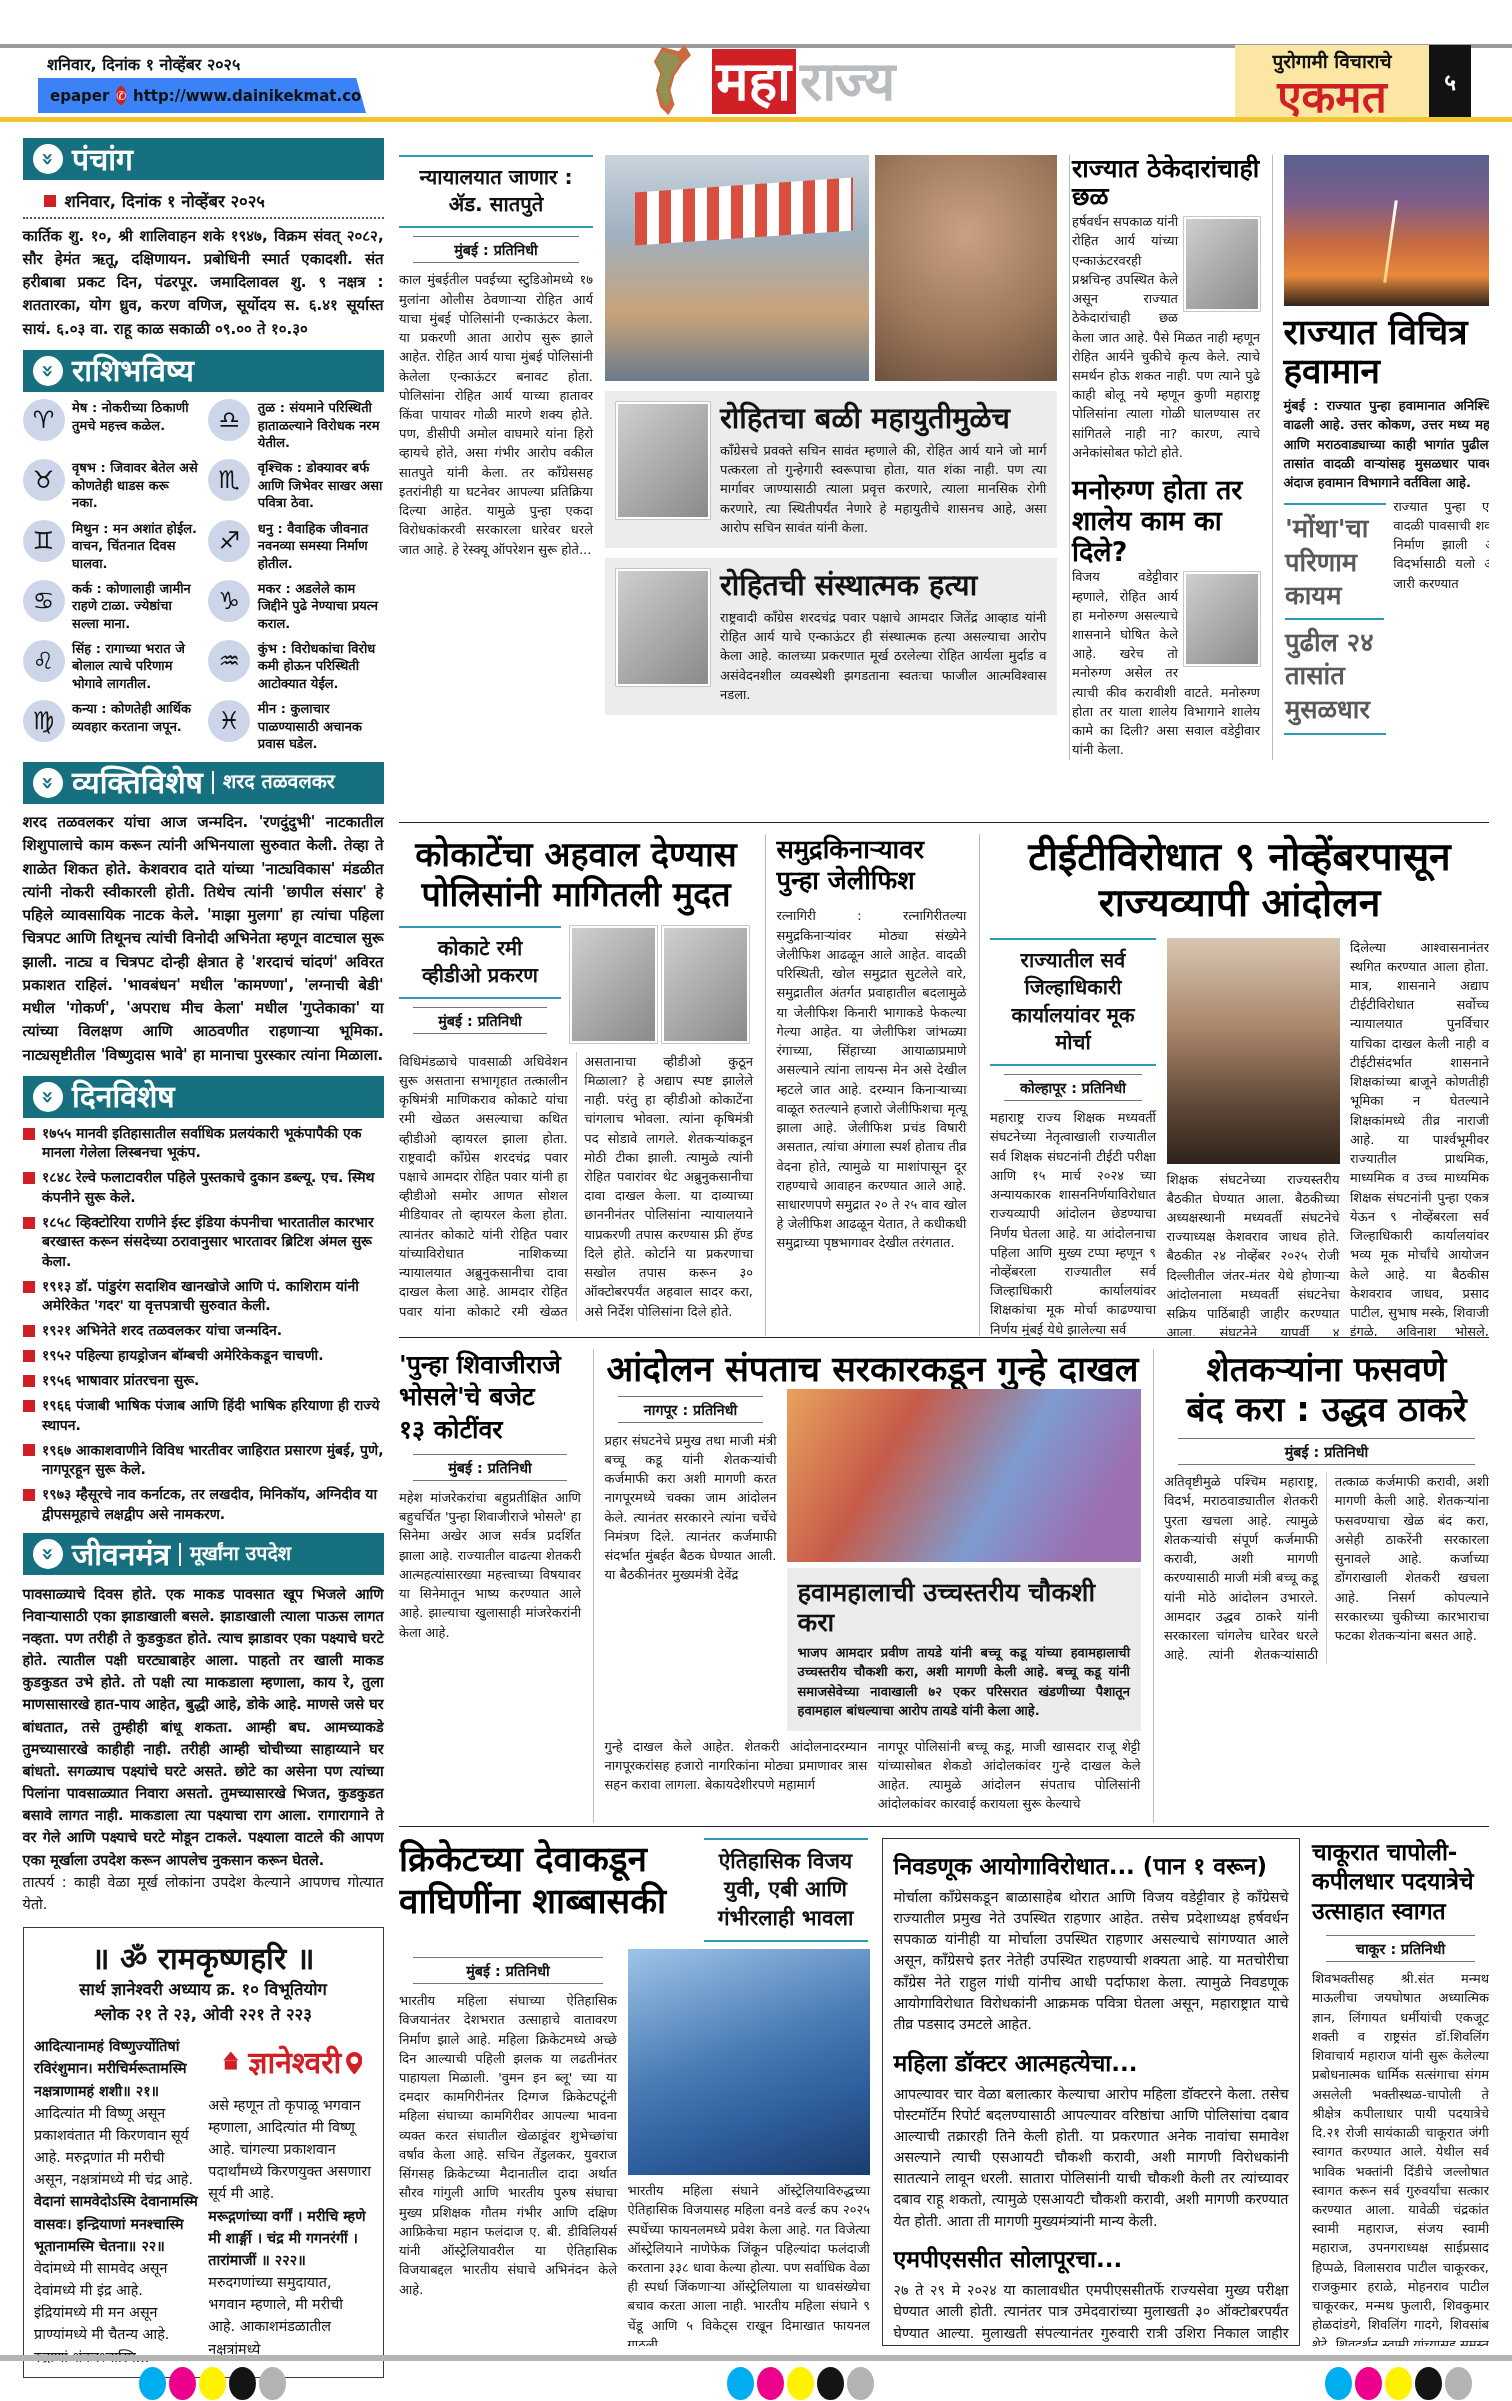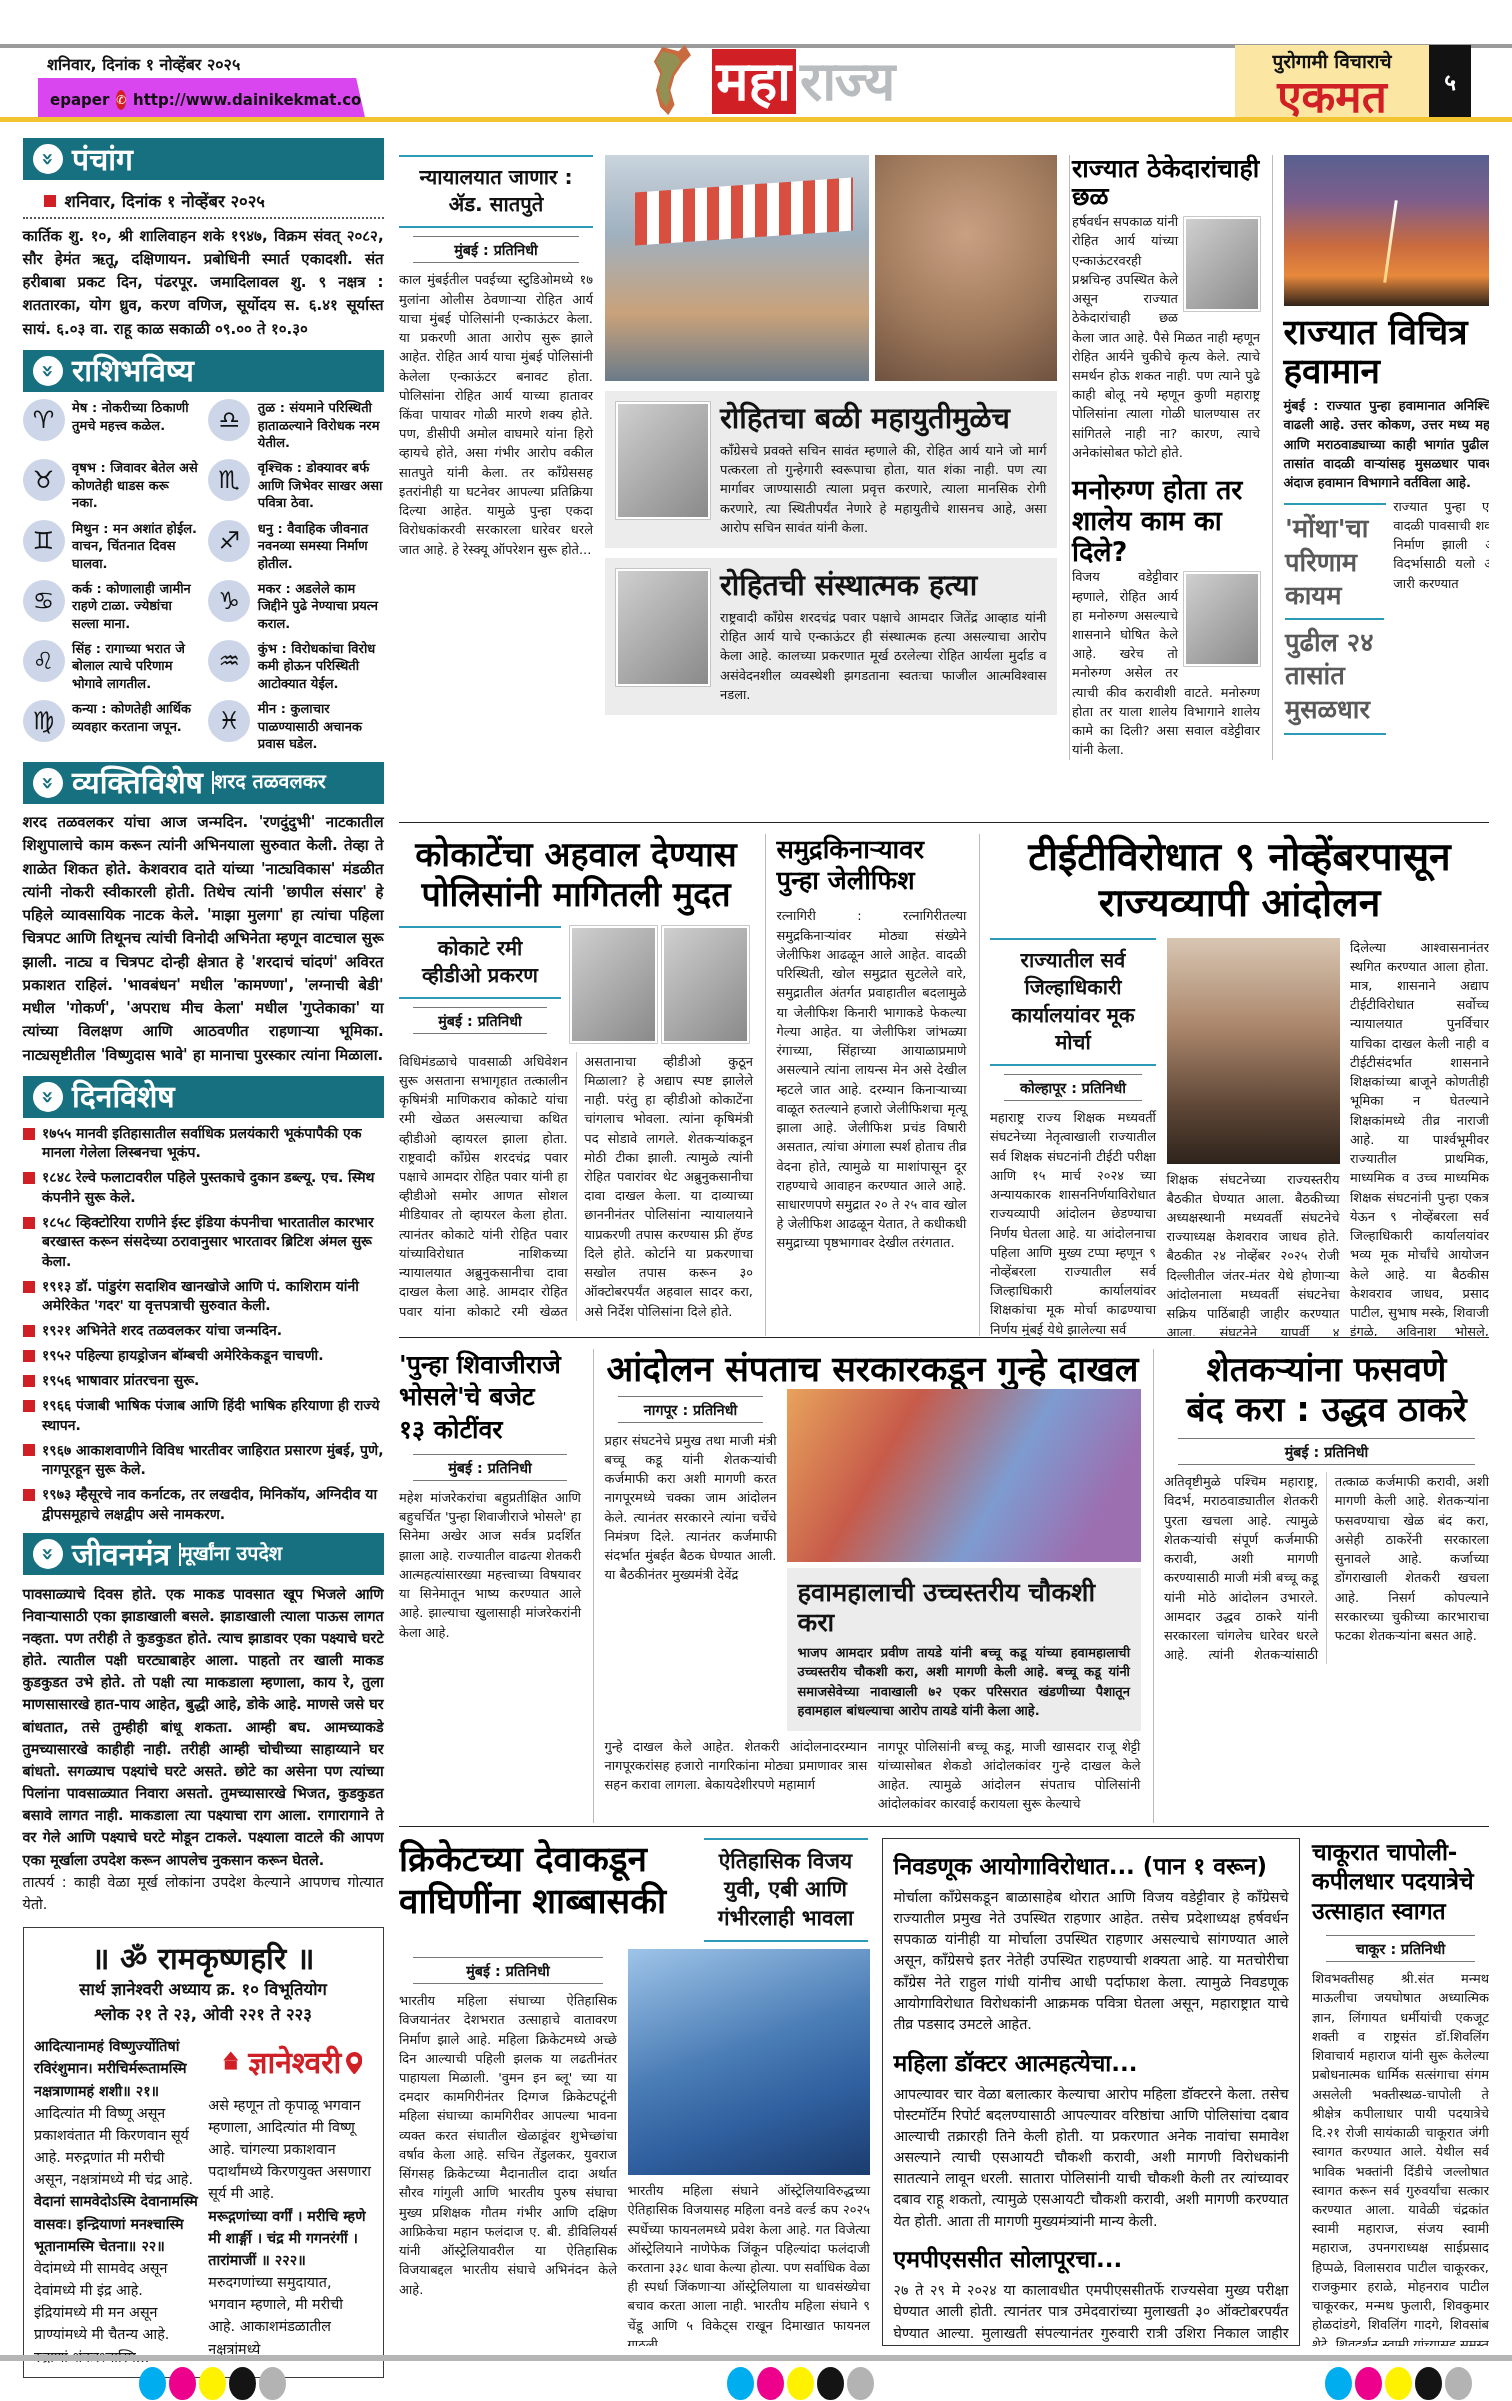--- a/index.html
+++ b/index.html
@@ -3,40 +3,40 @@
 <meta charset="utf-8">
 <style>
   html,body{margin:0;padding:0;background:#fff;}
   body{font-family:"DejaVu Sans","Liberation Sans",sans-serif;color:#121212;}
   #pg{position:relative;width:1512px;height:2401px;background:#fff;overflow:hidden;}
 
   
   .top-rule{position:absolute;left:0;top:44px;width:1512px;height:3.8px;background:#9b9b9b;}
   .gold-rule{position:absolute;left:0;top:117px;width:1512px;height:5.3px;background:#f2c430;}
   .date-line{position:absolute;left:47px;top:53px;font-size:16px;font-weight:700;}
-  .epaper-band{position:absolute;left:38px;top:78px;width:316px;height:44px;background:#d946ef;
+  .epaper-band{position:absolute;left:38px;top:78px;width:316px;height:35px;background:#3b82f6;
     display:flex;align-items:center;gap:6.8px;padding-left:12px;clip-path:polygon(0 0,97% 0,100% 100%,0 100%);}
   .epaper-band .ph{width:19.6px;height:19.6px;border-radius:50%;background:#d11f26;color:#fff;display:flex;align-items:center;justify-content:center;font-size:12px;}
   .epaper-band .et{font-size:15px;font-weight:700;}
   .masthead{position:absolute;left:572px;top:45px;width:392px;height:72px;display:flex;align-items:center;justify-content:center;gap:4.5px;}
   .mh-map{width:65px;height:72px;}
   .mh-red{font-size:54px;font-weight:900;color:#d11f26;background:#d11f26;color:#fff;padding:0 4.5px;line-height:65px;}
   .mh-gray{font-size:54px;font-weight:900;color:#b9bcbf;line-height:65px;letter-spacing:-1.5px;}
   .brand-box{position:absolute;left:1235px;top:45px;width:194px;height:72px;background:#fbe7a3;text-align:center;padding-top:3px;box-sizing:border-box;}
   .brand-tag{font-size:19px;font-weight:800;}
   .brand-name{font-size:44px;font-weight:900;color:#d11f26;line-height:45px;}
   .pgnum-strip{position:absolute;left:1429px;top:45px;width:42px;height:72px;background:#121212;color:#fff;display:flex;align-items:center;justify-content:center;font-size:22.6px;font-weight:700;}
 
   
   #sb{position:absolute;left:22.6px;top:138px;width:361px;}
   .th{background:#17707f;color:#fff;display:flex;align-items:center;gap:9px;padding:4.5px 7.5px 4.5px 10.5px;margin-top:9px;}
   .th:first-child{margin-top:0;}
   .th .ico{width:30px;height:30px;min-width:30px;border-radius:50%;background:#fff;color:#17707f;display:flex;align-items:center;justify-content:center;font-size:21px;font-weight:900;transform:rotate(90deg);}
   .th .t1{font-size:30px;font-weight:900;line-height:33px;}
-  .th .t2{font-size:19.6px;font-weight:700;border-left:2.3px solid #fff;line-height:22.6px;}
+  .th .t2{font-size:19.6px;font-weight:700;border-left:2.3px solid #fff;padding-left:9px;line-height:22.6px;}
   .pan-date{display:flex;align-items:center;gap:9px;font-size:16.6px;font-weight:700;margin:9px 0 4.5px 21px;}
   .sq{width:12px;height:12px;background:#d11f26;display:inline-block;min-width:12px;}
   .dotrule{border-top:2.3px dotted #555;margin:4.5px 0 6px 0;}
   .sb-body{font-size:15px;line-height:1.55;text-align:justify;font-weight:600;}
   .rashi{display:grid;grid-template-columns:1fr 1fr;column-gap:10.5px;row-gap:7.5px;margin-top:7.5px;}
   .ritem{display:flex;gap:7.5px;align-items:flex-start;}
   .rico{width:42px;height:42px;min-width:42px;border-radius:50%;background:#ccd6e8;color:#121212;display:flex;align-items:center;justify-content:center;font-size:24px;}
   .rtxt{font-size:13px;line-height:1.35;font-weight:600;}
   .rtxt b{font-weight:900;}
   .din{margin-top:6px;}

